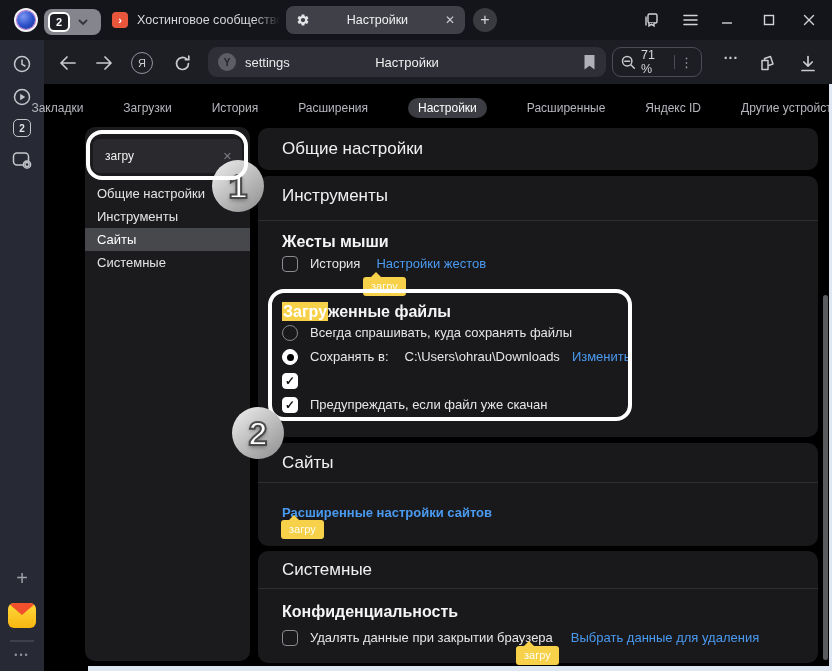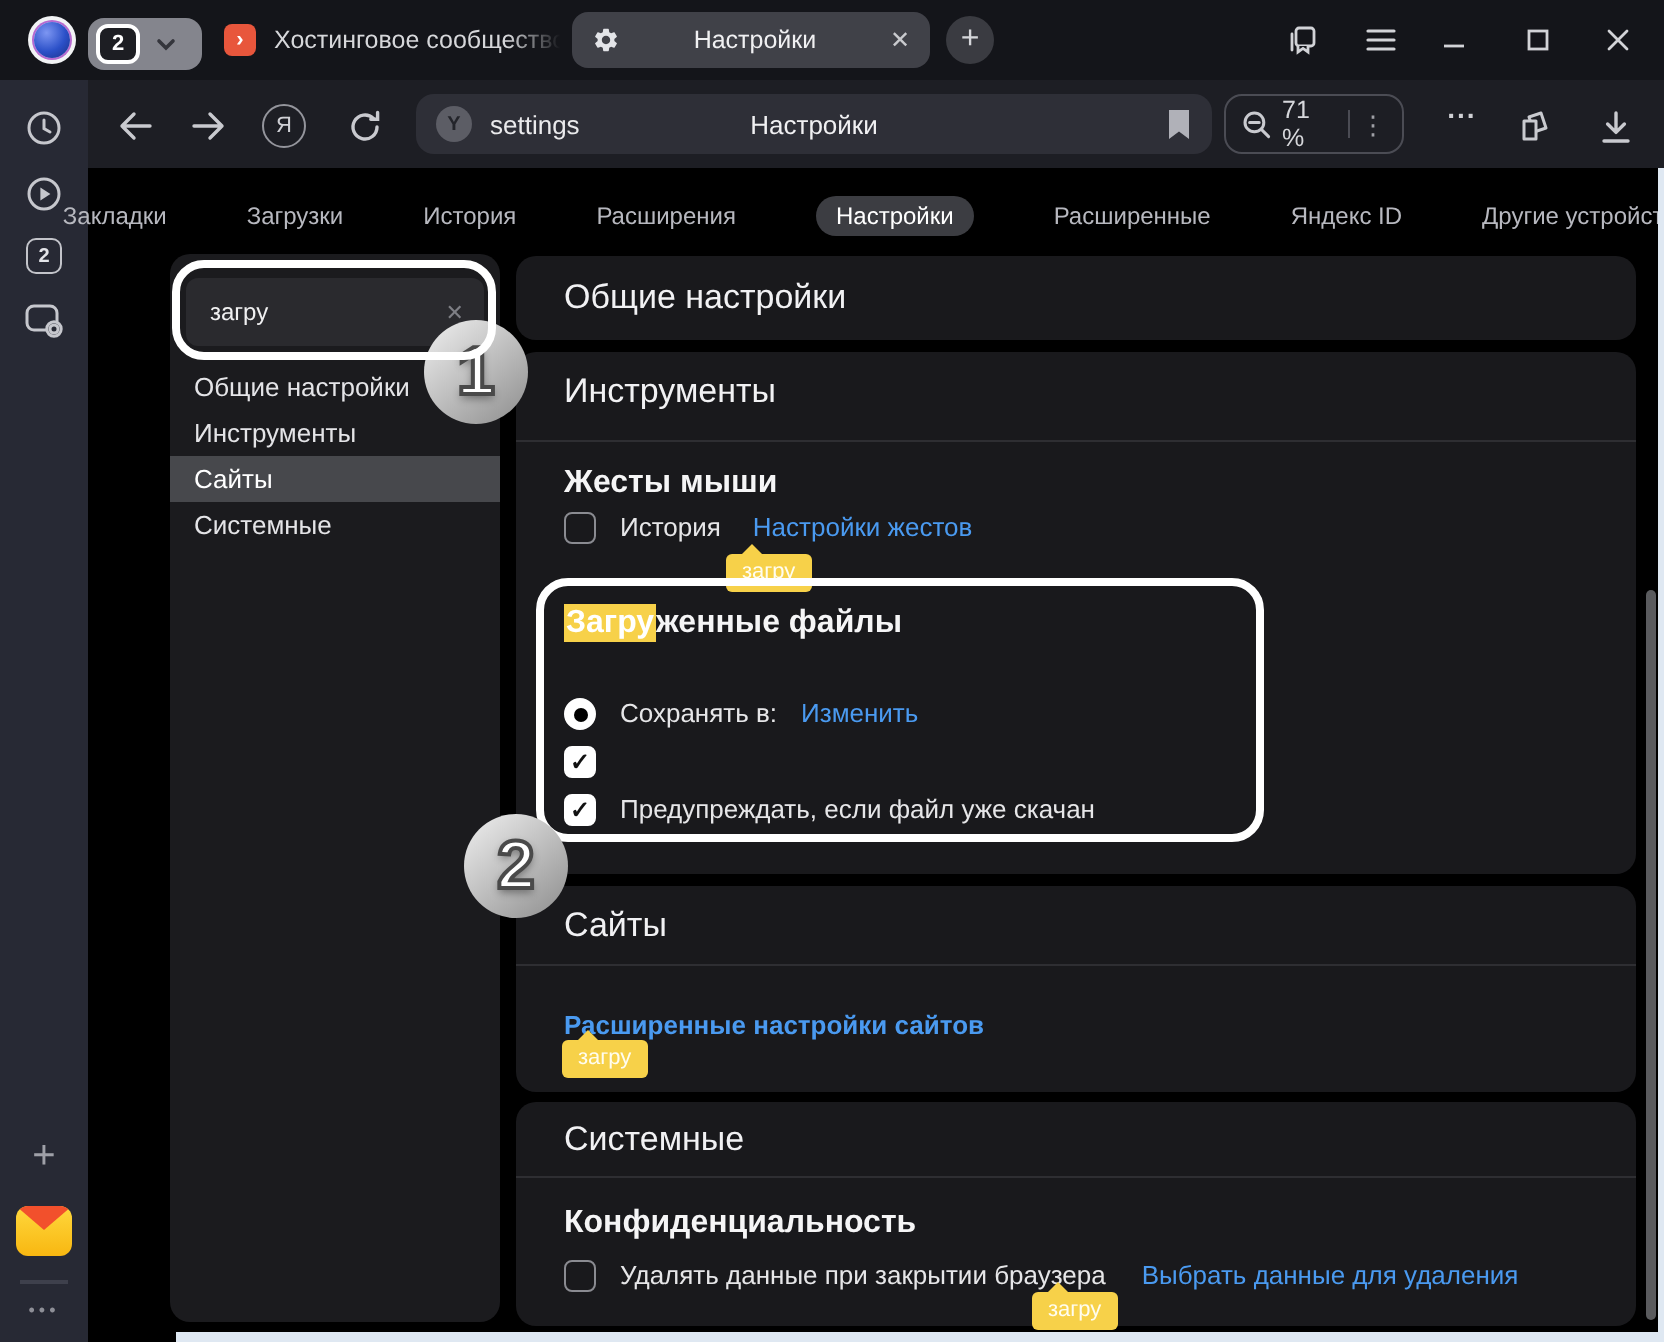--- a/index.html
+++ b/index.html
@@ -302,23 +302,28 @@
     <span class="cb"></span>
     <span>История</span>
     <span class="link" style="margin-left:4px;">Настройки жестов</span>
   </div>
   <div class="find-badge" style="left:105px; top:101px;">загру</div>
 
   <div class="sub-head" style="top:127px;">
     <span class="hl-head">Загру</span><span>женные файлы</span>
   </div>
 
+  <div class="opt-row" style="top:148px;">
+    <span class="radio"></span>
+    <span>Всегда спрашивать, куда сохранять файлы</span>
+  </div>
   <div class="opt-row" style="top:172px;text-align:right;">
     <span class="radio selected"></span>
     <span>Сохранять в:</span>
+    <span class="path">C:\Users\ohrau\Downloads</span>
     <span class="link">Изменить</span>
   </div>
   <div class="opt-row" style="top:196px;">
     <span class="cb checked">✓</span>
   </div>
   <div class="opt-row" style="top:220px;">
     <span class="cb checked">✓</span>
     <span>Предупреждать, если файл уже скачан</span>
   </div>
 </div>

